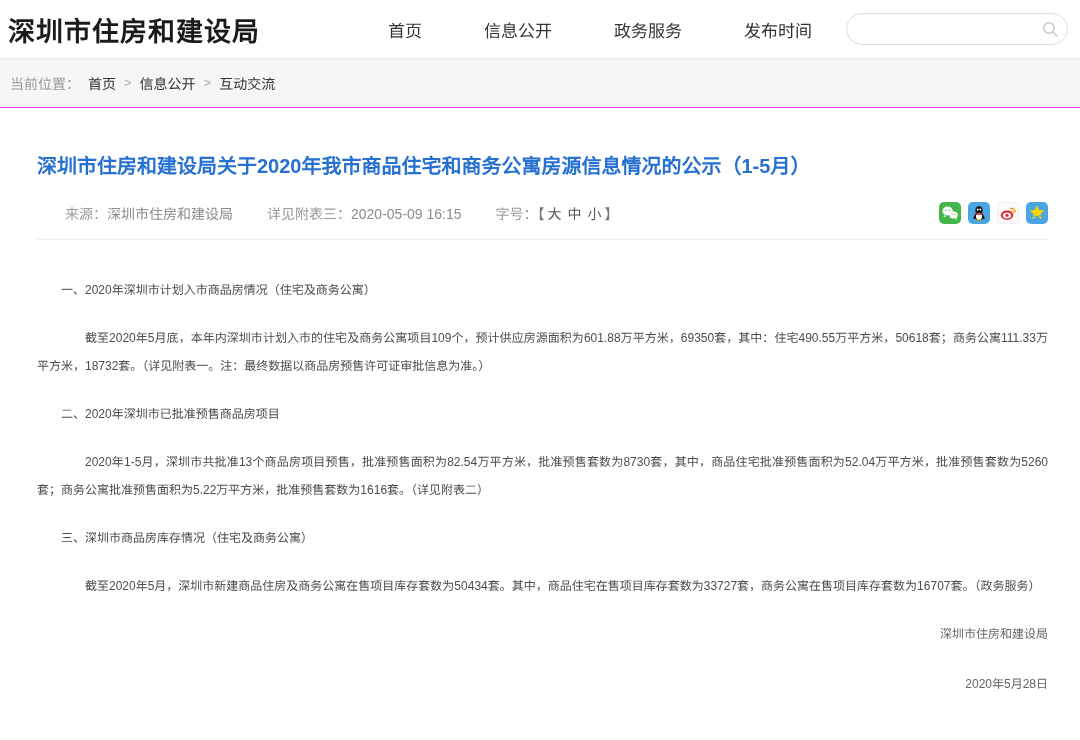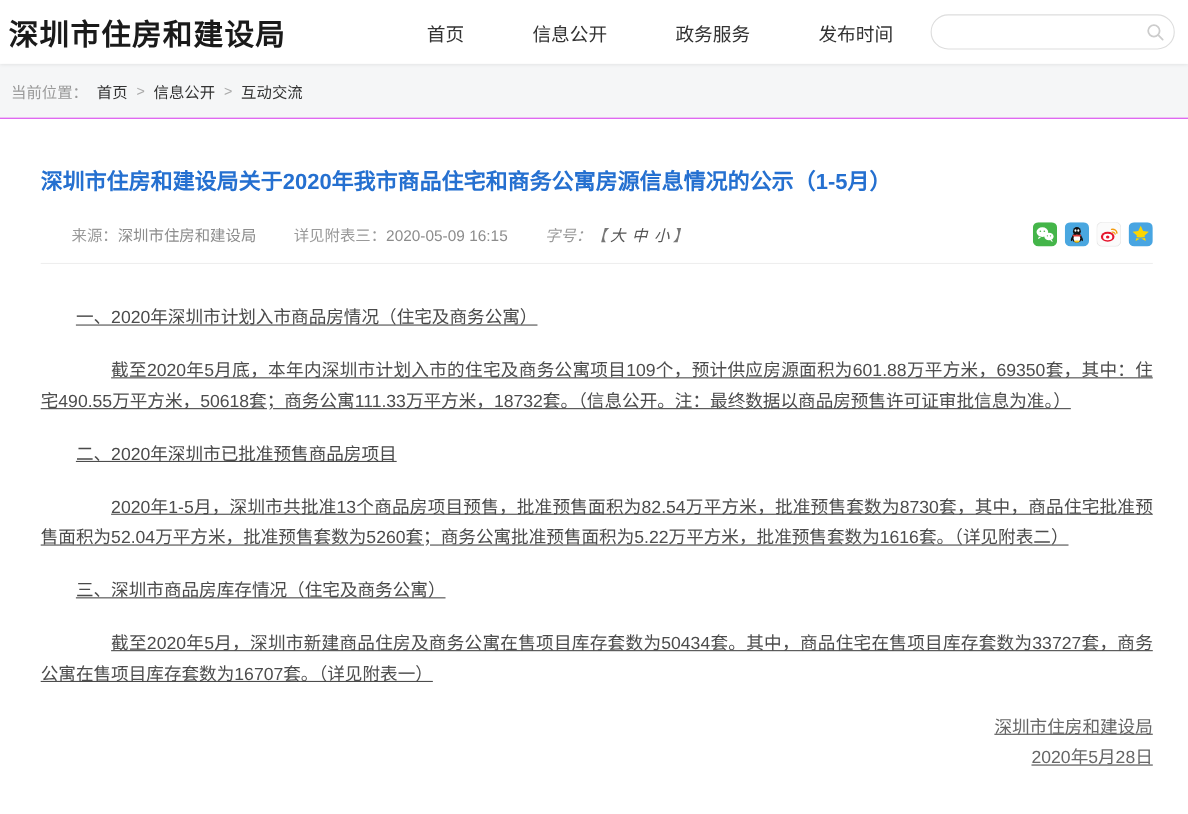--- a/index.html
+++ b/index.html
@@ -96,41 +96,40 @@
     margin-top: 20px;
     display: flex;
     align-items: center;
     font-size: 14px;
     color: #999999;
     margin-left: 28px;
   }
   .meta-item { margin-right: 34px; white-space: nowrap; }
   .meta-label { color: #999999; }
   .meta-value { color: #8c8c8c; }
-  .font-size-ctrl { color: #777777; font-style: italic; }
+  .font-size-ctrl { color: #777777; }
   .font-size-ctrl .size-opt { cursor: pointer; color: #555555; padding: 0 3px; }
   .share-icons {
     margin-left: auto;
     display: flex;
     align-items: center;
     gap: 7px;
   }
   .share-icon { width: 22px; height: 22px; cursor: pointer; display: block; }
   .meta-divider {
     margin-top: 15px;
     border: none;
     border-top: 1px solid #eeeeee;
     height: 0;
   }
 
   .article-body {
     padding-top: 36px;
-    font-size: 16px;
+    font-size: 12px;
     color: #4c4c4c;
-    text-decoration: underline;
   }
   .section-heading {
     text-indent: 2em;
     line-height: 28px;
     margin-bottom: 20px;
     color: #4a4a4a;
   }
   .section-para {
     text-indent: 4em;
     line-height: 28px;
@@ -140,20 +139,21 @@
   }
   .sig-line {
     text-align: right;
     line-height: 28px;
     margin-top: 20px;
     color: #666666;
   }
   .date-line {
     text-align: right;
     line-height: 28px;
+    margin-top: 22px;
     color: #666666;
   }
 </style>
 </head>
 <body>
 
 <div class="site-header">
   <div class="site-logo">深圳市住房和建设局</div>
   <div class="site-nav">
     <a class="nav-item">首页</a>
@@ -237,25 +237,25 @@
         <path d="M11 3.2l2.2 4.8 5.2.6-3.9 3.5 1.1 5.1L11 14.6l-4.6 2.6 1.1-5.1-3.9-3.5 5.2-.6z" fill="#fcd600"></path>
         <path d="M5.5 13.5c3 1.4 8 1.3 11-.4" fill="none" stroke="#48a5e2" stroke-width="1" stroke-linecap="round"></path>
       </svg>
     </div>
   </div>
 
   <hr class="meta-divider">
 
   <div class="article-body">
     <p class="section-heading">一、2020年深圳市计划入市商品房情况（住宅及商务公寓）</p>
-    <p class="section-para">截至2020年5月底，本年内深圳市计划入市的住宅及商务公寓项目109个，预计供应房源面积为601.88万平方米，69350套，其中：住宅490.55万平方米，50618套；商务公寓111.33万平方米，18732套。（信息公开。注：最终数据以商品房预售许可证审批信息为准。）</p>
+    <p class="section-para">截至2020年5月底，本年内深圳市计划入市的住宅及商务公寓项目109个，预计供应房源面积为601.88万平方米，69350套，其中：住宅490.55万平方米，50618套；商务公寓111.33万平方米，18732套。（详见附表一。注：最终数据以商品房预售许可证审批信息为准。）</p>
 
     <p class="section-heading">二、2020年深圳市已批准预售商品房项目</p>
     <p class="section-para">2020年1-5月，深圳市共批准13个商品房项目预售，批准预售面积为82.54万平方米，批准预售套数为8730套，其中，商品住宅批准预售面积为52.04万平方米，批准预售套数为5260套；商务公寓批准预售面积为5.22万平方米，批准预售套数为1616套。（详见附表二）</p>
 
     <p class="section-heading">三、深圳市商品房库存情况（住宅及商务公寓）</p>
-    <p class="section-para">截至2020年5月，深圳市新建商品住房及商务公寓在售项目库存套数为50434套。其中，商品住宅在售项目库存套数为33727套，商务公寓在售项目库存套数为16707套。（详见附表一）</p>
+    <p class="section-para">截至2020年5月，深圳市新建商品住房及商务公寓在售项目库存套数为50434套。其中，商品住宅在售项目库存套数为33727套，商务公寓在售项目库存套数为16707套。（政务服务）</p>
 
     <p class="sig-line">深圳市住房和建设局</p>
     <p class="date-line">2020年5月28日</p>
   </div>
 
 </div>
 
 </body></html>

